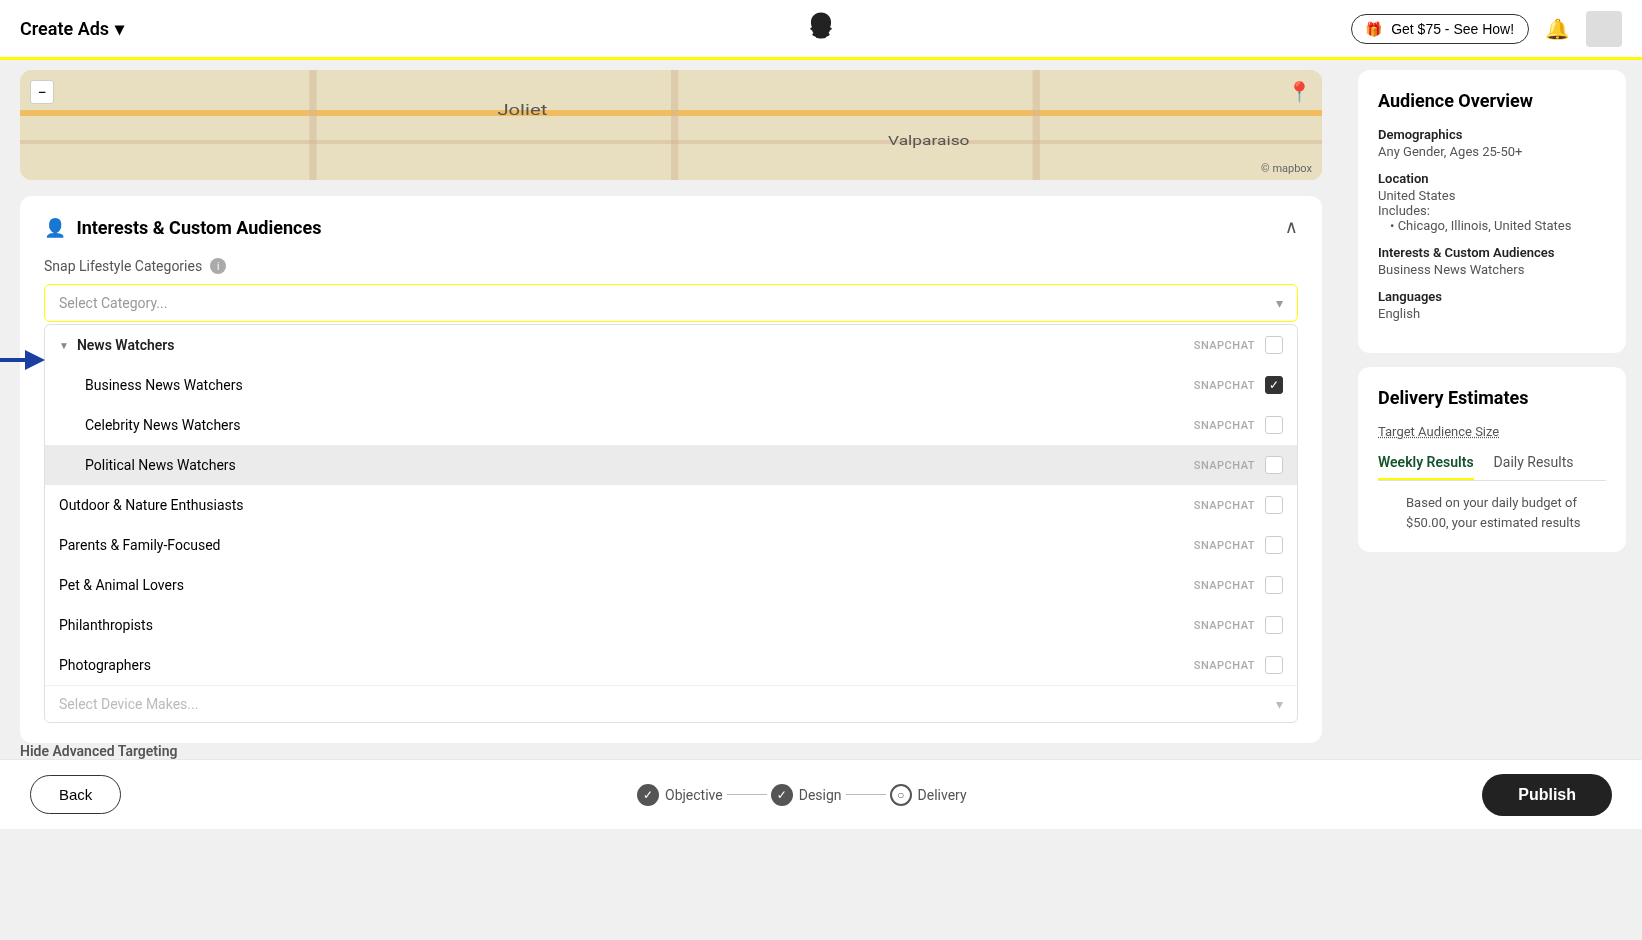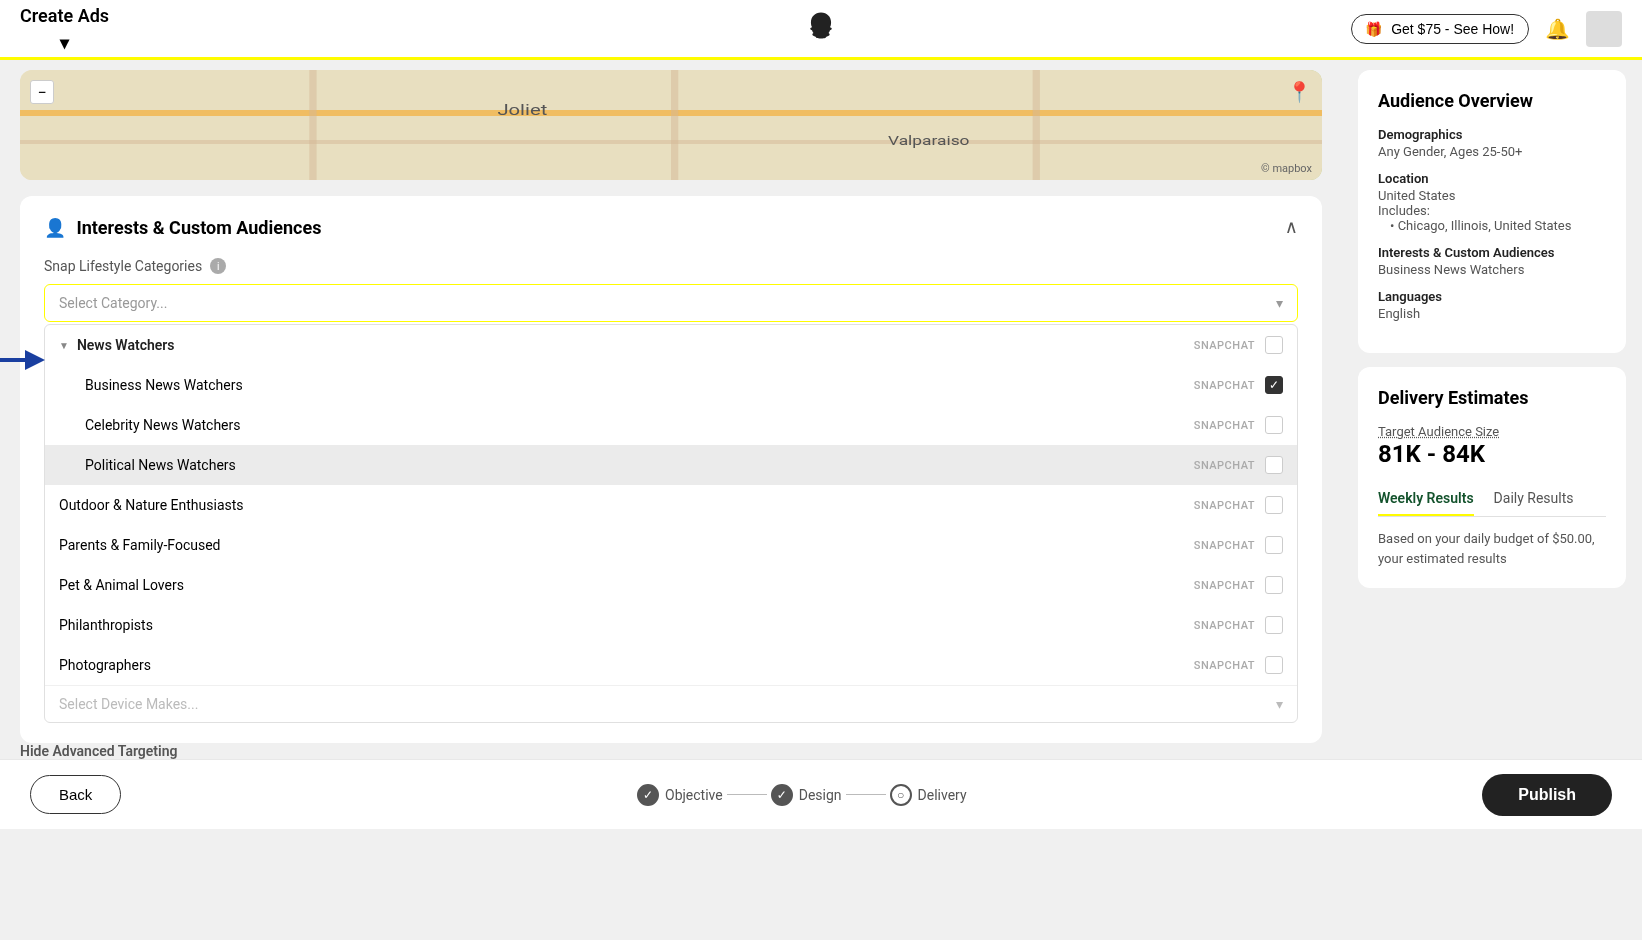--- a/index.html
+++ b/index.html
@@ -22,21 +22,20 @@
       padding: 0 20px;
       position: relative;
       z-index: 100;
     }
     .header-left {
       display: flex;
       align-items: center;
       gap: 6px;
       font-size: 18px;
       font-weight: 600;
-      flex-direction: column;
     }
     .header-center {
       position: absolute;
       left: 50%;
       transform: translateX(-50%);
     }
     .snapchat-logo {
       width: 36px;
       height: 36px;
     }
@@ -335,21 +334,21 @@
       font-size: 18px;
       font-weight: 700;
       margin-bottom: 16px;
     }
 
     .audience-size-label {
       font-size: 13px;
       color: #555;
       text-decoration: underline;
       text-decoration-style: dotted;
-      margin-bottom: 1px;
+      margin-bottom: 7px;
     }
     .audience-size-value {
       font-size: 24px;
       font-weight: 700;
       margin-bottom: 14px;
     }
 
     .results-tabs {
       display: flex;
       border-bottom: 1px solid #e0e0e0;
@@ -367,20 +366,21 @@
     .results-tab.active {
       border-bottom: 2px solid #FFFC00;
       color: #14532d;
       font-weight: 600;
     }
 
     .delivery-desc {
       font-size: 13px;
       color: #555;
       line-height: 1.5;
+      margin-left: 28px;
     }
 
     
     .bottom-bar {
       background: #fff;
       border-top: 1px solid #e8e8e8;
       height: 70px;
       display: flex;
       align-items: center;
       justify-content: space-between;
@@ -666,21 +666,20 @@
         <div class="overview-section">
           <div class="overview-label">Languages</div>
           <div class="overview-value">English</div>
         </div>
       </div>
 
       <div class="sidebar-card">
         <div class="delivery-title">Delivery Estimates</div>
 
         <div class="audience-size-label">Target Audience Size</div>
-        <div class="audience-size-value">81K - 84K</div>
 
         <div class="results-tabs">
           <div class="results-tab active">Weekly Results</div>
           <div class="results-tab">Daily Results</div>
         </div>
 
         <div class="delivery-desc">Based on your daily budget of $50.00, your estimated results</div>
       </div>
 
     </div>

